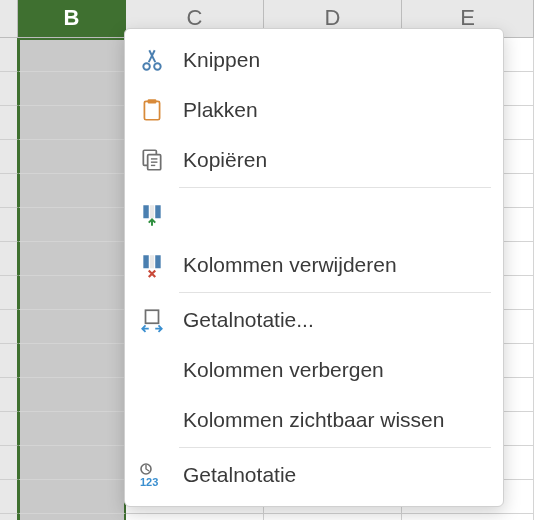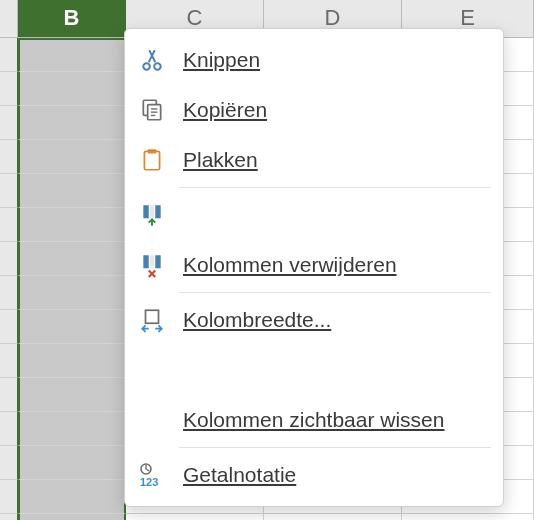--- a/index.html
+++ b/index.html
@@ -99,21 +99,20 @@
     height: 34px;
     display: flex;
     align-items: center;
     justify-content: center;
     flex-shrink: 0;
   }
   .menu-label {
     font-size: 21px;
     color: #3a3a3a;
     margin-left: 14px;
-    text-decoration: underline;
   }
   .menu-sep {
     height: 1px;
     background: #e2e2e2;
     margin: 2px 12px 2px 54px;
   }
 </style>
 </head>
 <body>
 
@@ -243,40 +242,40 @@
           <circle cx="7" cy="18" r="3" stroke="#4a7fb0" stroke-width="1.8" fill="none"></circle>
           <circle cx="17" cy="18" r="3" stroke="#4a7fb0" stroke-width="1.8" fill="none"></circle>
         </svg>
     </span>
     <span class="menu-label">Knippen</span>
   </div>
 
   <div class="menu-item">
     <span class="menu-icon">
       <svg width="26" height="26" viewBox="0 0 24 24">
+          <rect x="5" y="4" width="14" height="17" rx="1.5" stroke="#d88a3a" stroke-width="1.6" fill="none"></rect>
+          <rect x="8" y="2" width="8" height="4" rx="1" fill="#d88a3a"></rect>
+        </svg>
+    </span>
+    <span class="menu-label">Plakken</span>
+  </div>
+
+  <div class="menu-item">
+    <span class="menu-icon">
+      <svg width="26" height="26" viewBox="0 0 24 24">
           <rect x="4" y="3" width="12" height="14" rx="1" stroke="#6f6f6f" stroke-width="1.6" fill="none"></rect>
           <rect x="8" y="7" width="12" height="14" rx="1" stroke="#6f6f6f" stroke-width="1.6" fill="#fff"></rect>
           <line x1="11" y1="11" x2="17" y2="11" stroke="#6f6f6f" stroke-width="1.3"></line>
           <line x1="11" y1="14" x2="17" y2="14" stroke="#6f6f6f" stroke-width="1.3"></line>
           <line x1="11" y1="17" x2="15" y2="17" stroke="#6f6f6f" stroke-width="1.3"></line>
         </svg>
     </span>
     <span class="menu-label">Kopiëren</span>
   </div>
 
-  <div class="menu-item">
-    <span class="menu-icon">
-      <svg width="26" height="26" viewBox="0 0 24 24">
-          <rect x="5" y="4" width="14" height="17" rx="1.5" stroke="#d88a3a" stroke-width="1.6" fill="none"></rect>
-          <rect x="8" y="2" width="8" height="4" rx="1" fill="#d88a3a"></rect>
-        </svg>
-    </span>
-    <span class="menu-label">Plakken</span>
-  </div>
-
   <div class="menu-sep"></div>
 
   <div class="menu-item">
     <span class="menu-icon">
       <svg width="26" height="26" viewBox="0 0 24 24">
           <rect x="4" y="3" width="5" height="12" fill="#4a7fb0"></rect>
           <rect x="15" y="3" width="5" height="12" fill="#4a7fb0"></rect>
           <rect x="10" y="3" width="4" height="12" fill="#e8e8e8"></rect>
           <path d="M12 22 L12 16 M9 19 L12 16 L15 19" stroke="#2f8f3f" stroke-width="1.8" fill="none"></path>
         </svg>
@@ -299,25 +298,26 @@
   <div class="menu-sep"></div>
 
   <div class="menu-item">
     <span class="menu-icon">
       <svg width="26" height="26" viewBox="0 0 24 24">
           <rect x="6" y="3" width="12" height="12" stroke="#6f6f6f" stroke-width="1.6" fill="none"></rect>
           <path d="M3 20 L9 20 M6 17 L3 20 L6 23" stroke="#3a8fd0" stroke-width="1.6" fill="none"></path>
           <path d="M21 20 L15 20 M18 17 L21 20 L18 23" stroke="#3a8fd0" stroke-width="1.6" fill="none"></path>
         </svg>
     </span>
-    <span class="menu-label">Kolombreedte...</span>
+    <span class="menu-label">Getalnotatie...</span>
   </div>
 
   <div class="menu-item">
     <span class="menu-icon"></span>
+    <span class="menu-label">Kolommen verbergen</span>
   </div>
 
   <div class="menu-item">
     <span class="menu-icon"></span>
     <span class="menu-label">Kolommen zichtbaar wissen</span>
   </div>
 
   <div class="menu-sep"></div>
 
   <div class="menu-item">

